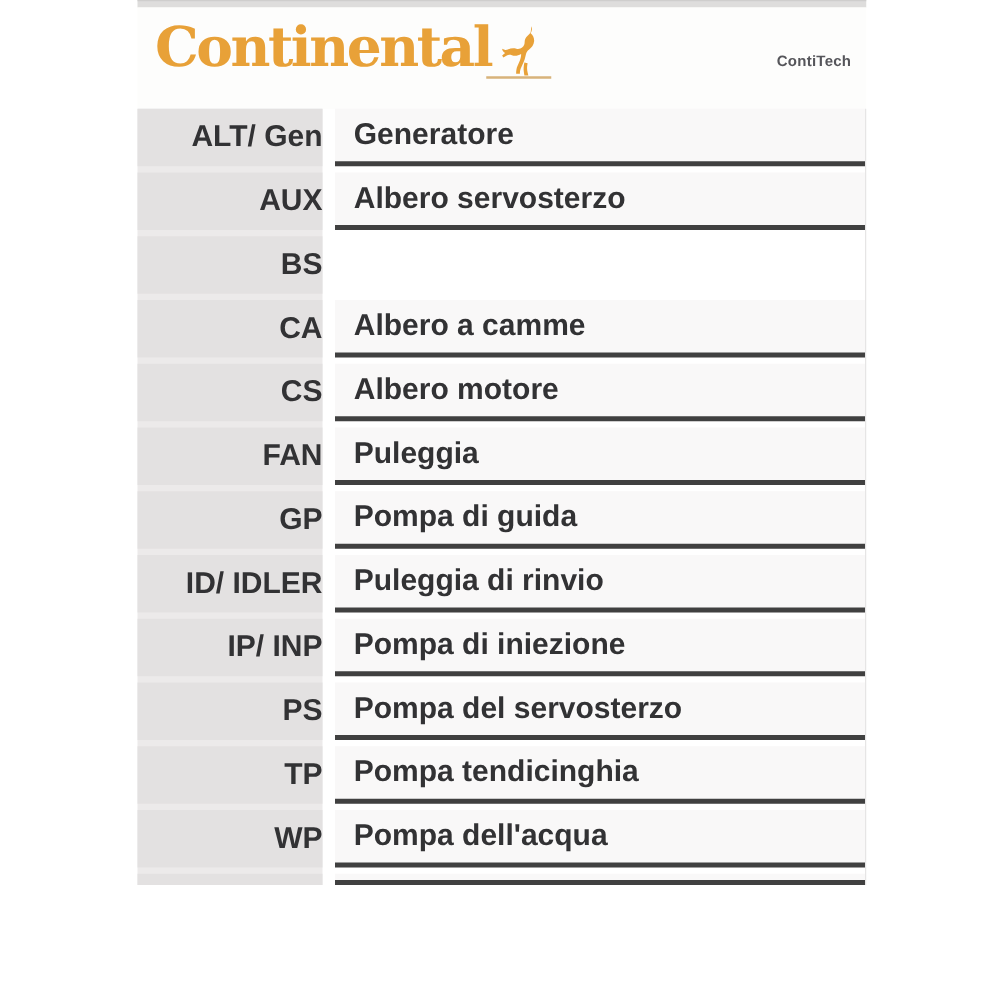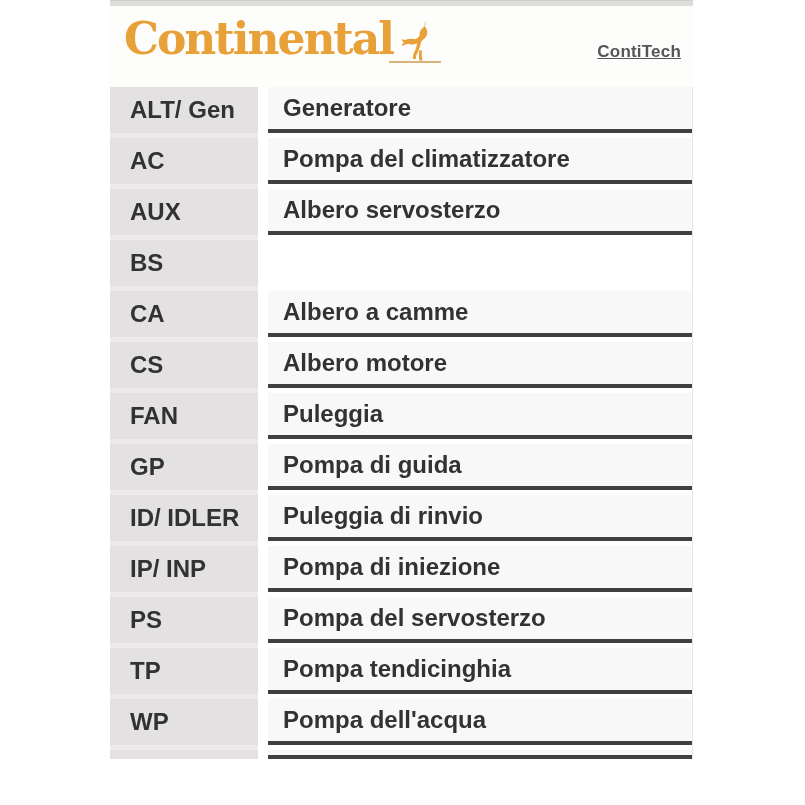--- a/index.html
+++ b/index.html
@@ -54,25 +54,24 @@
   .horse-box svg { display: block; }
   .horse-underline {
     position: absolute;
     left: -6px; bottom: 2px;
     width: 52px; height: 2px;
     background: #d8b37a;
   }
   .subbrand {
     position: absolute;
     right: 12px; top: 36px;
-    font-size: 17px;
+    font-size: 12px;
     font-weight: bold;
     color: #55555A;
     letter-spacing: 0.2px;
-    text-decoration: underline;
   }
   
   .legend-table {
     position: relative;
     width: 583px;
     border-right: 1px solid #e6e5e5;
   }
   .abbr-strip {
     position: absolute;
     left: 0; top: 0;
@@ -84,20 +83,21 @@
     display: flex;
     height: 46px;
     margin-bottom: 5px;
   }
   .abbr-cell {
     width: 148px;
     background: #E3E1E1;
     display: flex;
     align-items: center;
     padding-left: 20px;
+    justify-content: flex-end;
   }
   .cell-gap { width: 10px; }
   .desc-cell {
     flex: 1;
     background: #F9F8F8;
     border-bottom: 4px solid #404040;
     display: flex;
     align-items: center;
     padding-left: 15px;
   }
@@ -137,29 +137,20 @@
   <div class="row">
     <div class="abbr-cell">
       <span>ALT/ Gen</span>
     </div>
     <div class="cell-gap"></div>
     <div class="desc-cell">
       <span>Generatore</span>
     </div>
   </div>
 
-  <div class="row">
-    <div class="abbr-cell">
-      <span>AC</span>
-    </div>
-    <div class="cell-gap"></div>
-    <div class="desc-cell">
-      <span>Pompa del climatizzatore</span>
-    </div>
-  </div>
 
   <div class="row">
     <div class="abbr-cell">
       <span>AUX</span>
     </div>
     <div class="cell-gap"></div>
     <div class="desc-cell">
       <span>Albero servosterzo</span>
     </div>
   </div>

